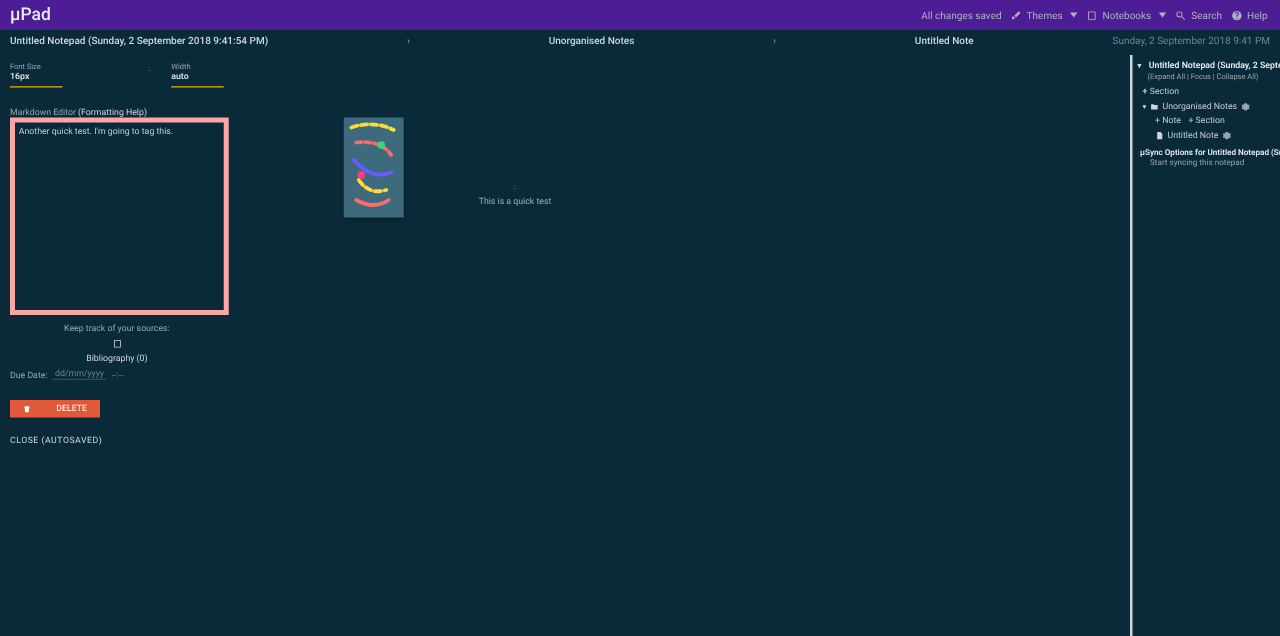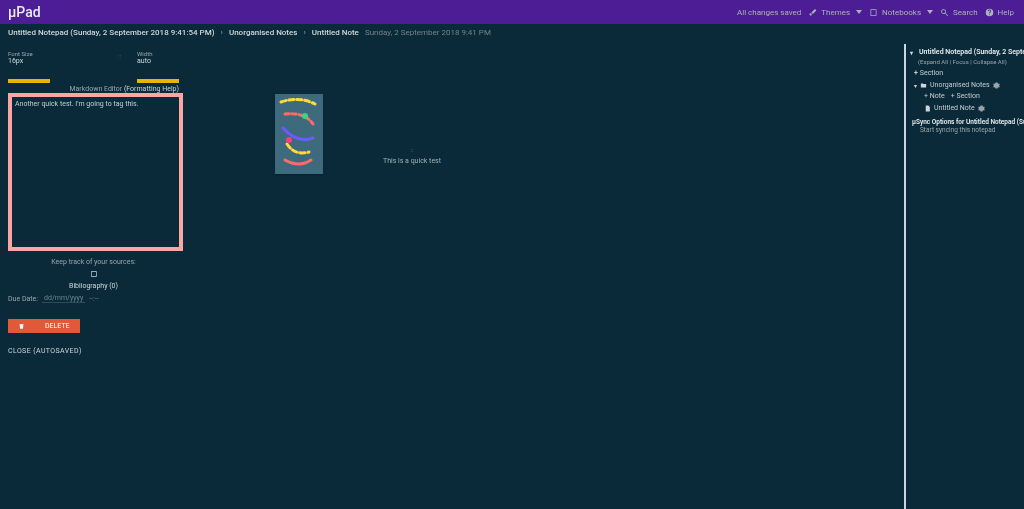--- a/index.html
+++ b/index.html
@@ -45,20 +45,21 @@
     }
 
     
     .crumbs {
       height: 16px;
       display: flex;
       align-items: center;
       padding: 0 8px;
       font-size: 8px;
       gap: 6px;
+      justify-content: space-between;
     }
     .crumb { color: #d0d7da; font-weight: 500; cursor: pointer; }
     .chev { color: #9aa5a9; }
     .crumb.dim { color: #768287; font-weight: 400; cursor: default; }
 
     
     .container {
       position: relative;
       top: 4px;
       left: 0;
@@ -84,23 +85,23 @@
       padding: 4px 4px;
       font-size: 7px;
       color: #c4cdd0;
       overflow: hidden;
     }
 
     
     .editor-row { display: flex; gap: 16px; margin-bottom: 2px; }
     .editor-col { display: flex; flex-direction: column; }
     .fld-label { color: #9aa5a9; font-size: 6px; }
-    .fld-val { color: #cfd6d9; font-size: 7px; border-bottom: 4px solid #eab308; width: 42px; padding-bottom: 14px; }
+    .fld-val { color: #cfd6d9; font-size: 7px; border-bottom: 1px solid #eab308; width: 42px; padding-bottom: 4px; font-weight: bold; }
     .drag-dots { color: #5e747d; font-size: 6px; text-align: center; margin: 2px 0; }
-    .editor-label { font-size: 7px; color: #9aa5a9; margin-top: 2px; text-align: right; }
+    .editor-label { font-size: 7px; color: #9aa5a9; margin-top: 16px; }
     .editor-label a { color: #cfd6d9; text-decoration: none; }
     .md-textarea {
       width: 175px;
       height: 158px;
       background: transparent;
       border: 4px solid #fca5a5;
       color: #c4cdd0;
       font-size: 7px;
       padding: 3px;
       resize: none;

